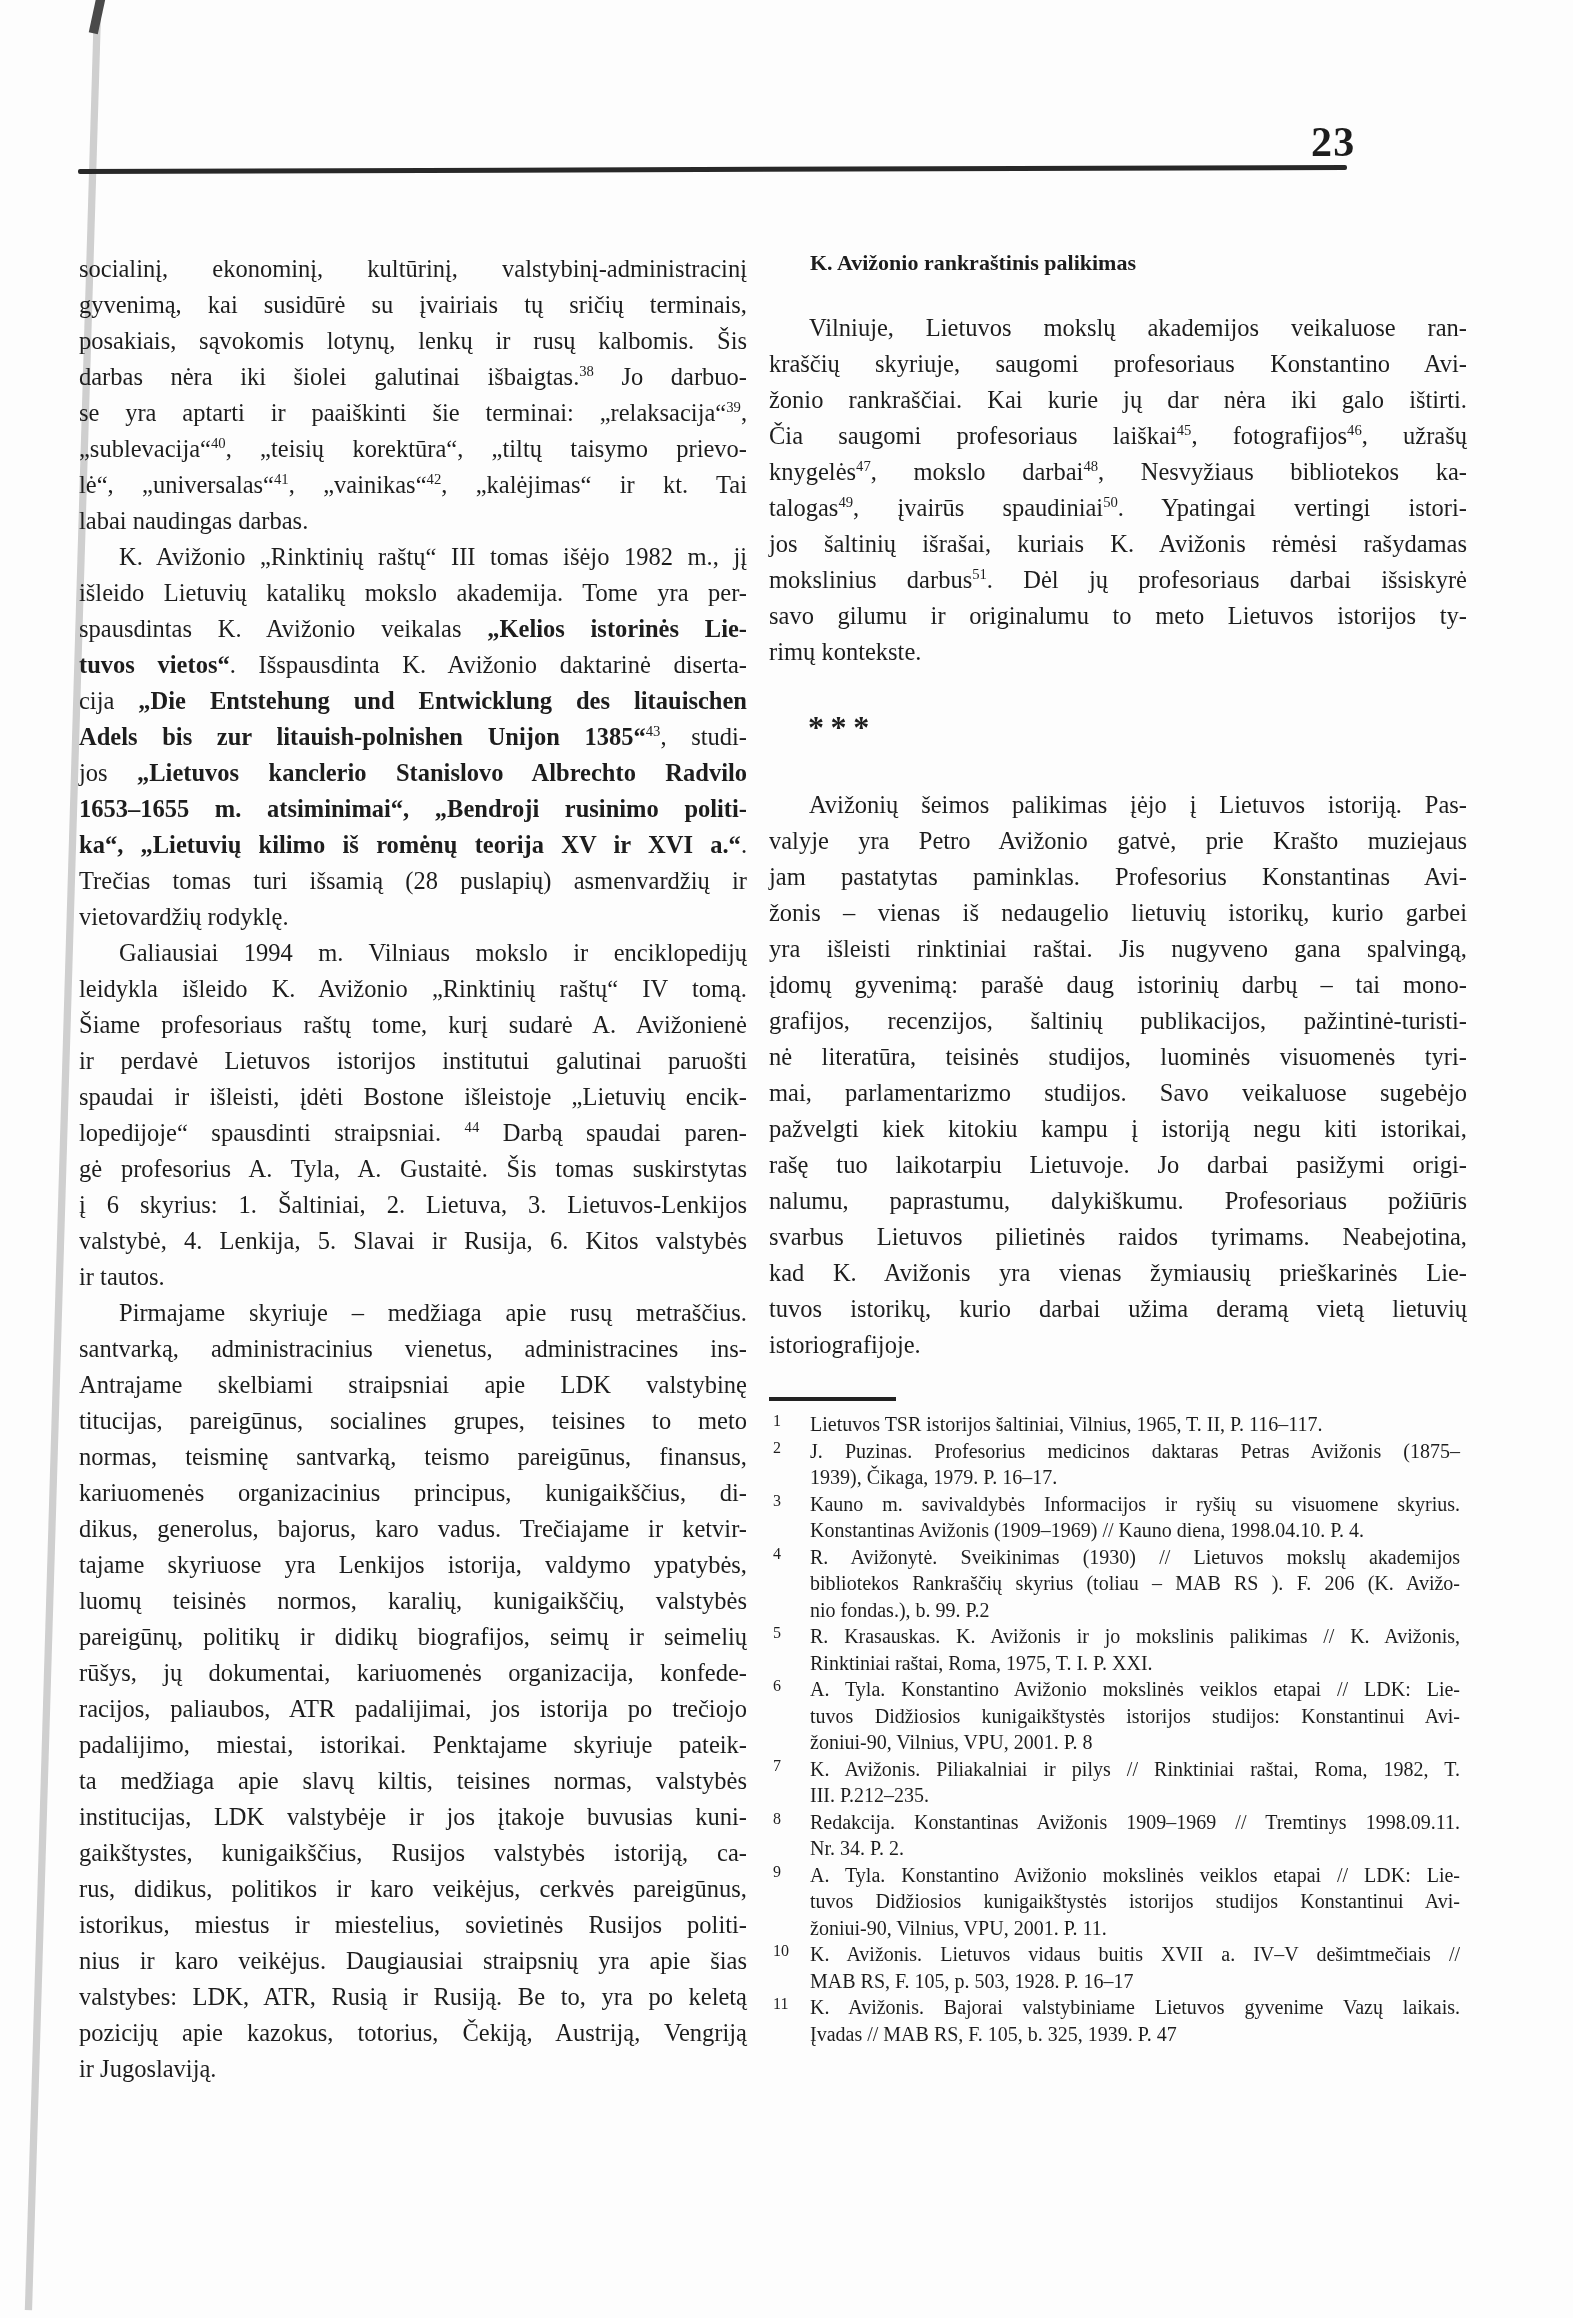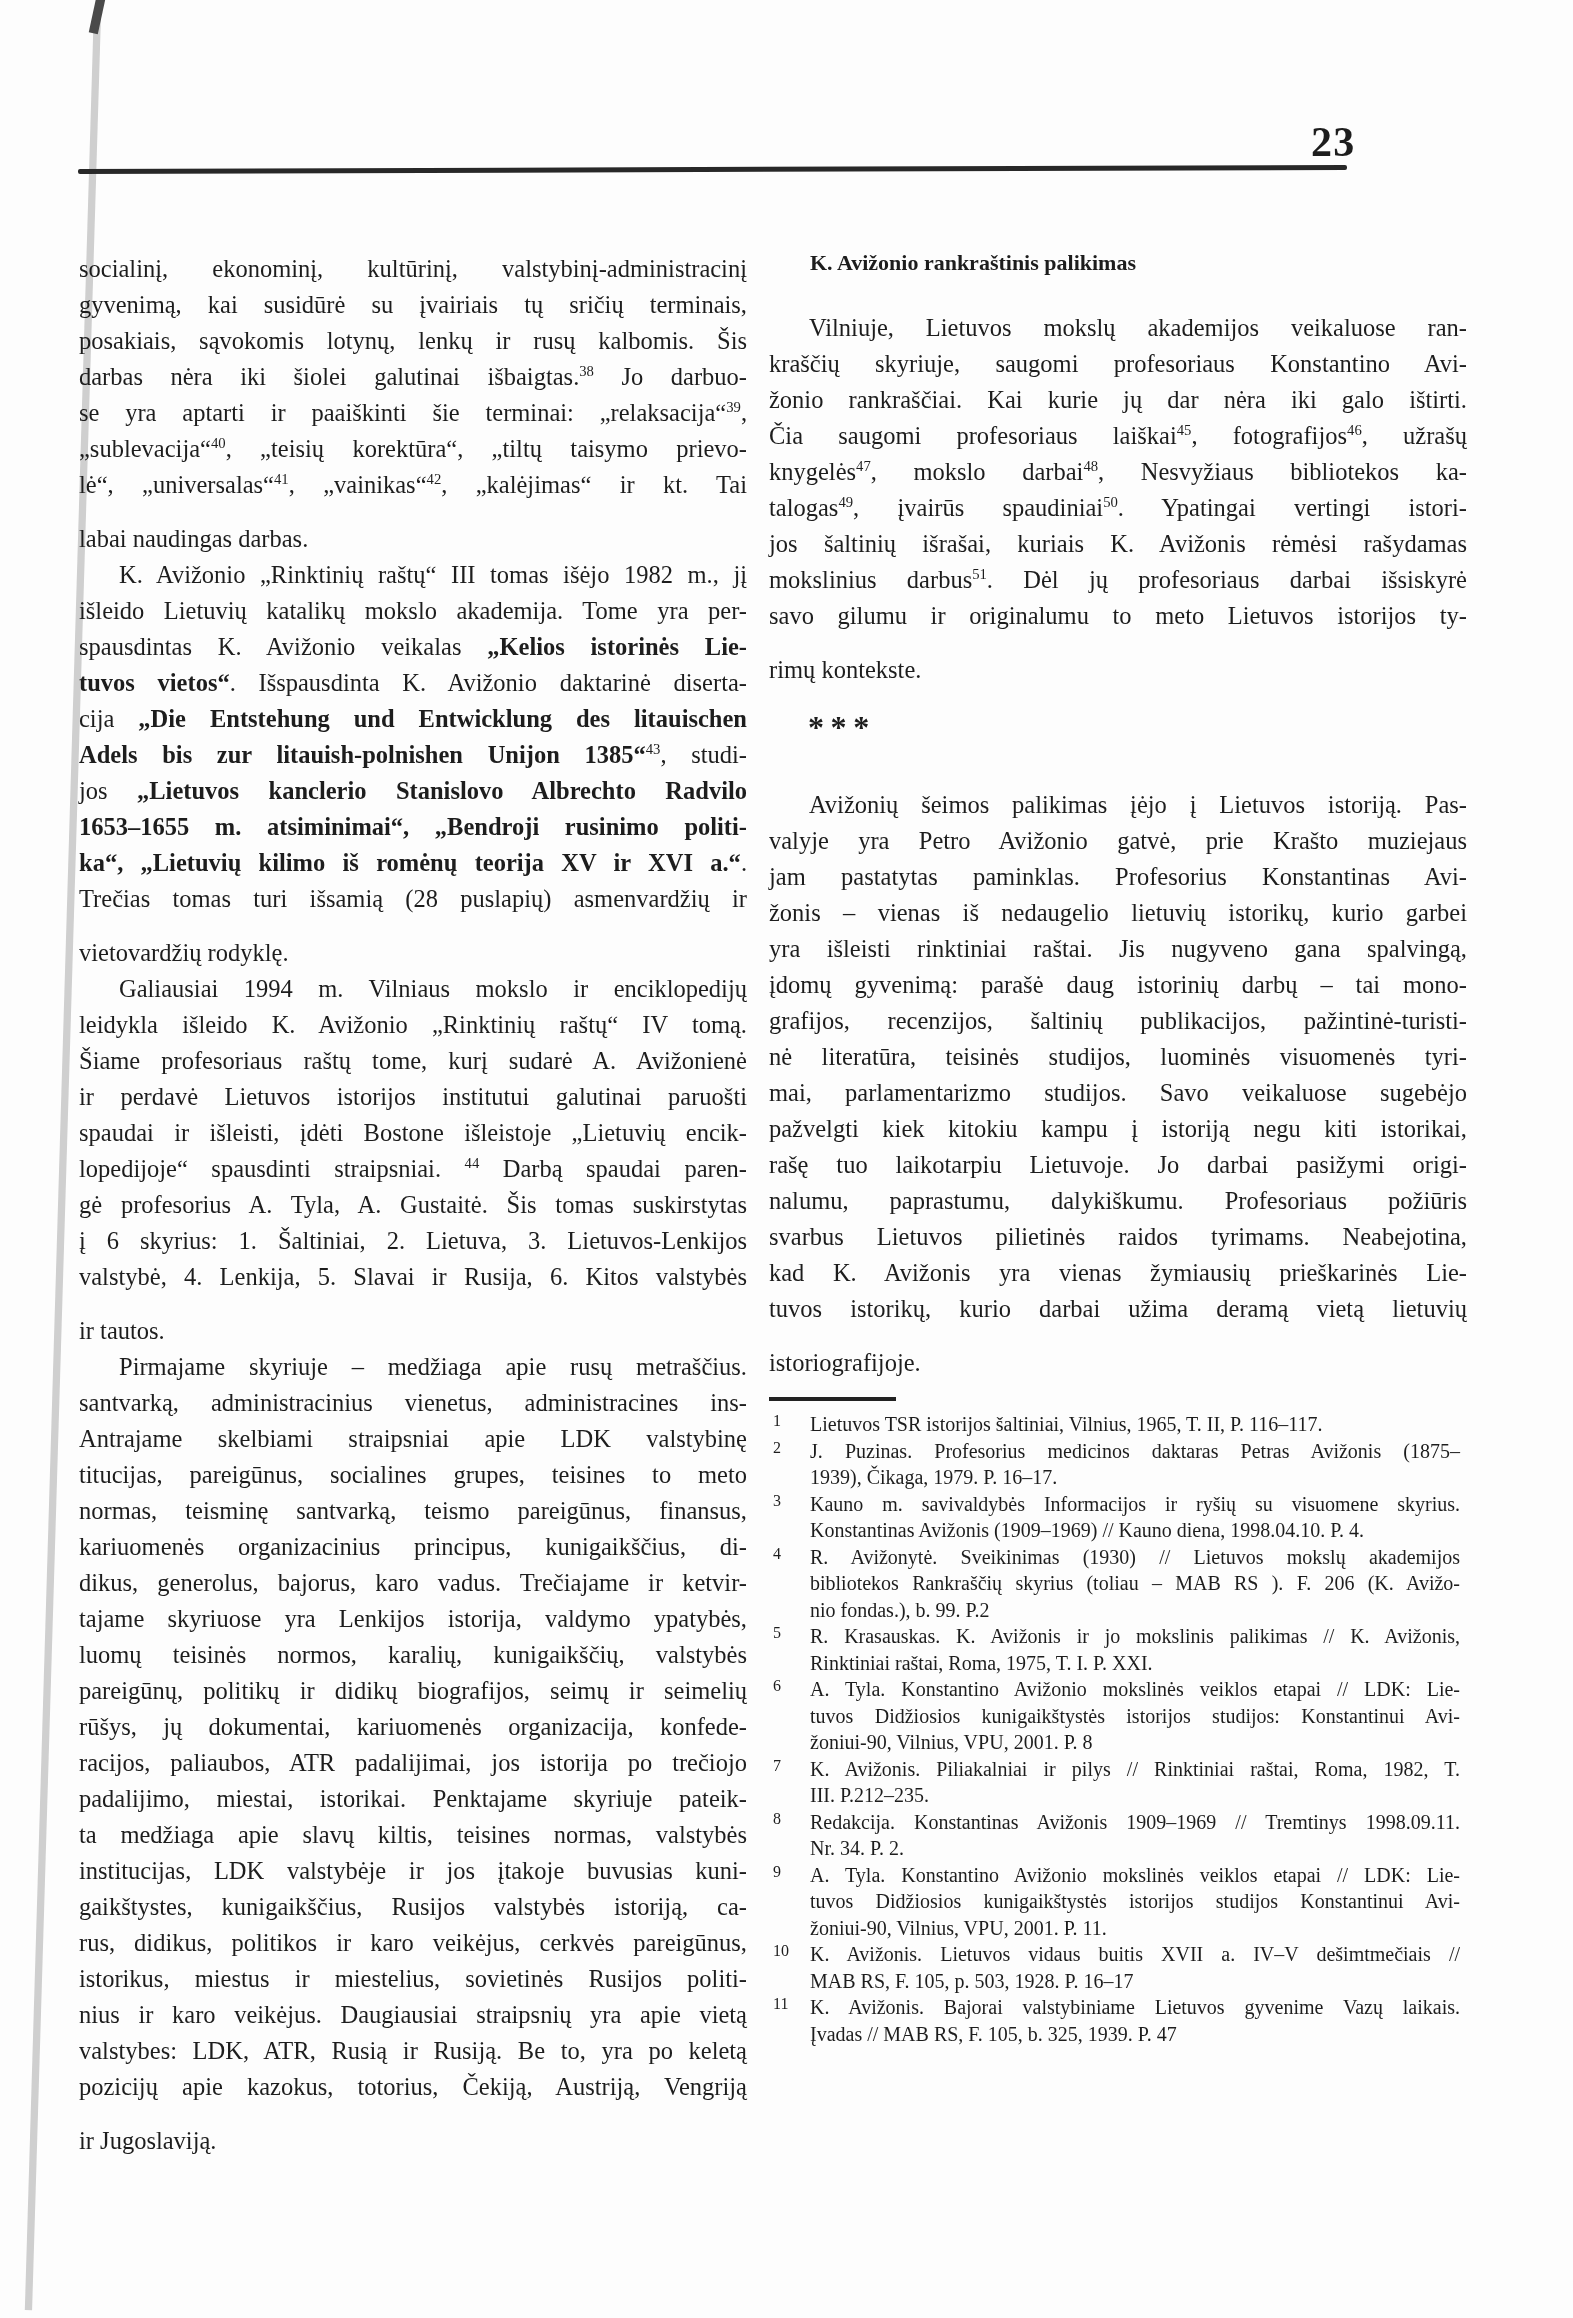--- a/index.html
+++ b/index.html
@@ -28,21 +28,21 @@
   }
   .stars{
     position:absolute;left:808px;top:709px;
     font-size:32px;font-weight:bold;letter-spacing:6.6px;
   }
   .line{
     font-size:24.5px;height:36px;line-height:36px;
     text-align:justify;text-align-last:justify;text-justify:inter-word;
     overflow:visible;
   }
-  .line.last{text-align-last:left;margin-top:18px;}
+  .line.last{text-align-last:left;}
   .line.indent{text-indent:40px;}
   .b{font-weight:bold;}
   .sup{font-size:0.6em;position:relative;top:-0.6em;line-height:0;}
   .fn-rule{
     position:absolute;left:769px;top:1397px;width:127px;height:4px;background:#222;
   }
   .footnotes{position:absolute;left:769px;top:1411px;width:691px;}
   .footnote{position:relative;padding-left:41px;}
   .fn-num{
     position:absolute;left:4px;top:-2.6px;font-size:16px;line-height:26.5px;
@@ -105,21 +105,21 @@
     <div class="line"><span>luomų teisinės normos, karalių, kunigaikščių, valstybės</span></div>
     <div class="line"><span>pareigūnų, politikų ir didikų biografijos, seimų ir seimelių</span></div>
     <div class="line"><span>rūšys, jų dokumentai, kariuomenės organizacija, konfede-</span></div>
     <div class="line"><span>racijos, paliaubos, ATR padalijimai, jos istorija po trečiojo</span></div>
     <div class="line"><span>padalijimo, miestai, istorikai. Penktajame skyriuje pateik-</span></div>
     <div class="line"><span>ta medžiaga apie slavų kiltis, teisines normas, valstybės</span></div>
     <div class="line"><span>institucijas, LDK valstybėje ir jos įtakoje buvusias kuni-</span></div>
     <div class="line"><span>gaikštystes, kunigaikščius, Rusijos valstybės istoriją, ca-</span></div>
     <div class="line"><span>rus, didikus, politikos ir karo veikėjus, cerkvės pareigūnus,</span></div>
     <div class="line"><span>istorikus, miestus ir miestelius, sovietinės Rusijos politi-</span></div>
-    <div class="line"><span>nius ir karo veikėjus. Daugiausiai straipsnių yra apie vietą</span></div>
+    <div class="line"><span>nius ir karo veikėjus. Daugiausiai straipsnių yra apie šias</span></div>
     <div class="line"><span>valstybes: LDK, ATR, Rusią ir Rusiją. Be to, yra po keletą</span></div>
     <div class="line"><span>pozicijų apie kazokus, totorius, Čekiją, Austriją, Vengriją</span></div>
     <div class="line last"><span>ir Jugoslaviją.</span></div>
   </div>
 
 <div class="section-heading">K. Avižonio rankraštinis palikimas</div>
 <div class="column col-right-p1" id="right-col-p1">
     <div class="line indent"><span>Vilniuje, Lietuvos mokslų akademijos veikaluose ran-</span></div>
     <div class="line"><span>kraščių skyriuje, saugomi profesoriaus Konstantino Avi-</span></div>
     <div class="line"><span>žonio rankraščiai. Kai kurie jų dar nėra iki galo ištirti.</span></div>

